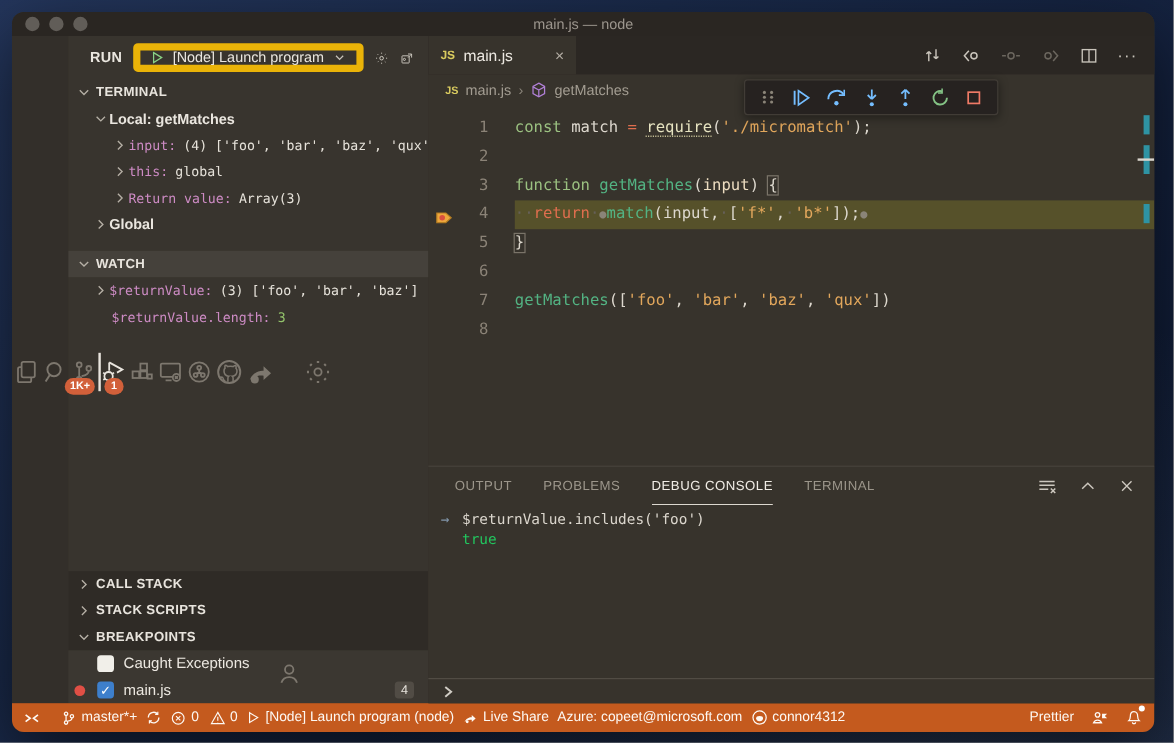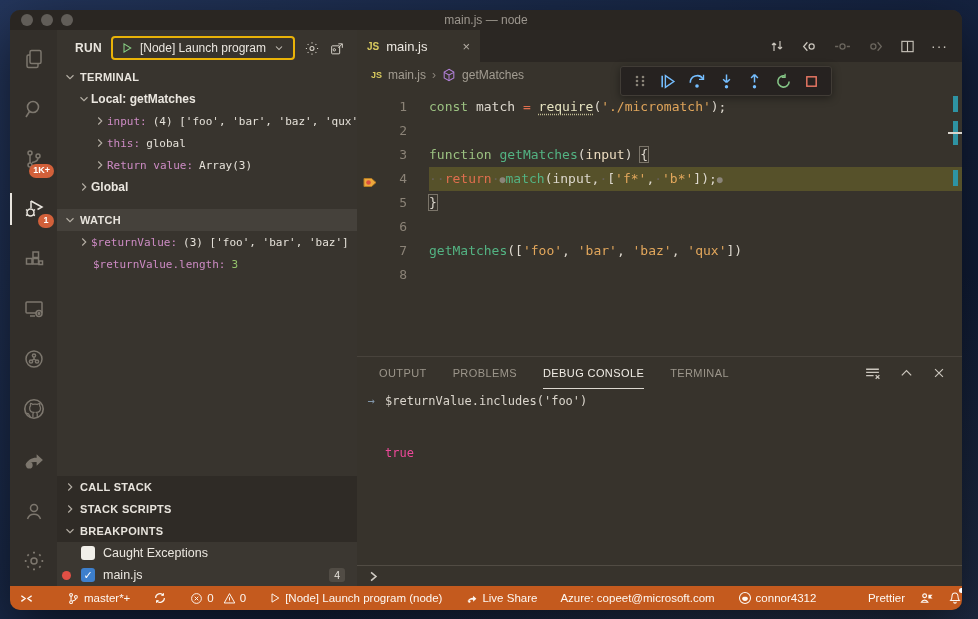--- a/index.html
+++ b/index.html
@@ -11,33 +11,33 @@
     overflow:hidden; display:flex; flex-direction:column; box-shadow:0 20px 60px rgba(0,0,0,.6);
     background:#37332c; }
   
   .titlebar { height:20px; background:#2a2622; position:relative; display:flex; align-items:center; justify-content:center; flex:none; }
   .traffic { position:absolute; left:11px; top:4px; display:flex; gap:8px; }
   .traffic i { width:12px; height:12px; border-radius:50%; background:#615d58; }
   .titletext { font-size:12px; color:#9c968e; }
   
   .body { flex:1; display:flex; min-height:0; }
   
-  .abar { width:47px; flex:none; background:#332f2a; display:flex; flex-direction:column; align-items:center; padding-top:4px; }
+  .abar { width:47px; flex:none; background:#332f2a; display:flex; flex-direction:row; align-items:center; padding-top:4px; }
   .ab { width:47px; height:50px; position:relative; display:flex; align-items:center; justify-content:center; color:#7d776e; }
   .ab svg { display:block; }
   .ab.active { color:#e9e5de; }
   .ab.active::before { content:""; position:absolute; left:0; top:9px; bottom:9px; width:2px; background:#e9e5de; }
   .badge { position:absolute; right:3px; bottom:6px; background:#d2603a; color:#fff; font-size:9px; font-weight:700;
     border-radius:9px; padding:2px 4px; min-width:16px; text-align:center; line-height:1.1; }
   .ab.push { margin-top:auto; }
   
   .sidebar { width:300px; flex:none; background:#38342e; display:flex; flex-direction:column; min-height:0; color:#e5e1d9; }
   .runrow { height:36px; flex:none; display:flex; align-items:center; gap:9px; padding:0 12px 0 18px; }
   .runlabel { font-size:12px; font-weight:600; color:#eae6df; letter-spacing:.3px; }
-  .dropdown { flex:1; height:24px; border:2px solid #eab308; border-radius:4px; display:flex; align-items:center;
+  .dropdown { flex:1; height:24px; border:6px solid #eab308; border-radius:4px; display:flex; align-items:center;
     gap:7px; padding:0 8px; font-size:12px; color:#eae6df; background:#38342e; }
   .dropdown .lbl { flex:1; white-space:nowrap; overflow:hidden; }
   .shead { height:22px; flex:none; display:flex; align-items:center; gap:3px; padding-left:6px;
     font-size:11px; font-weight:700; letter-spacing:.3px; color:#e8e4dd; }
   .shead.hl { background:#45413b; }
   .darkband { background:#2f2b26; }
   .tree { font-family:"DejaVu Sans Mono", monospace; font-size:11px; }
   .trow { height:22px; display:flex; align-items:center; white-space:nowrap; overflow:hidden; }
   .trow .chev { flex:none; }
   .tname { color:#cd8bc4; }
@@ -81,33 +81,33 @@
   .tok-fn { color:#53b383; } .tok-str { color:#e2a75c; } .tok-plain { color:#ddd8ce; }
   .tok-param { color:#ecdcc0; }
   .tok-fnu { color:#e6e3c0; text-decoration:underline dotted #c2bd94; text-underline-offset:3px; }
   .tok-brace { color:#ddd8ce; outline:1px solid #7a7469; }
   .tok-ws { color:#666058; } .tok-bp { color:#8a8478; font-size:10px; }
   
   .ruler { position:absolute; top:0; right:0; width:14px; height:100%; pointer-events:none; }
   .rmark { position:absolute; right:4px; width:5px; background:#2e93a3; }
   .rline { position:absolute; right:0; width:14px; height:2px; background:#d9d5cd; }
   
-  .panel { height:230px; flex:none; display:flex; flex-direction:column; border-top:1px solid #48433c; background:#37332c; }
+  .panel { height:198px; flex:none; display:flex; flex-direction:column; border-top:1px solid #48433c; background:#37332c; }
   .ptabs { height:32px; flex:none; display:flex; align-items:stretch; gap:26px; padding-left:22px; }
   .ptab { display:flex; align-items:center; font-size:11px; letter-spacing:.4px; color:#9c968b; }
   .ptab.active { color:#f1ede6; box-shadow:inset 0 -1px 0 #dcd8d0; }
   .pacts { margin-left:auto; display:flex; align-items:center; gap:18px; padding-right:16px; color:#ccc7be; }
   .console { flex:1; font-family:"DejaVu Sans Mono", monospace; font-size:12px; padding-top:4px; overflow:hidden; }
   .cexpr { display:flex; color:#dbd6cd; line-height:16px; }
   .cexpr .arrow { width:28px; flex:none; text-align:center; color:#8296aa; }
-  .cresult { padding-left:28px; color:#ec4899; line-height:16px;margin-top:36px; }
+  .cresult { padding-left:28px; color:#22c55e; line-height:16px; }
   .repl { height:21px; flex:none; border-top:1px solid #514c44; display:flex; align-items:center; padding-left:10px; }
   
   .statusbar { height:24px; flex:none; background:#c45a1e; display:flex; align-items:center; color:#fdf8f3;
-    font-size:11.5px; gap:23px; padding-right:0; }
+    font-size:11.5px; gap:7px; padding-right:10px; }
   .sitem { display:flex; align-items:center; gap:4px; white-space:nowrap; }
   .sitem svg { display:block; }
   .sb-remote { width:32px; height:100%; display:flex; align-items:center; justify-content:center; margin-right:2px; }
   .sright { margin-left:auto; display:flex; align-items:center; gap:14px; }
   .bell { position:relative; }
   .bell .dot { position:absolute; right:-2px; top:-2px; width:5px; height:5px; border-radius:50%; background:#fff; }
 </style>
 </head>
 <body>
 

